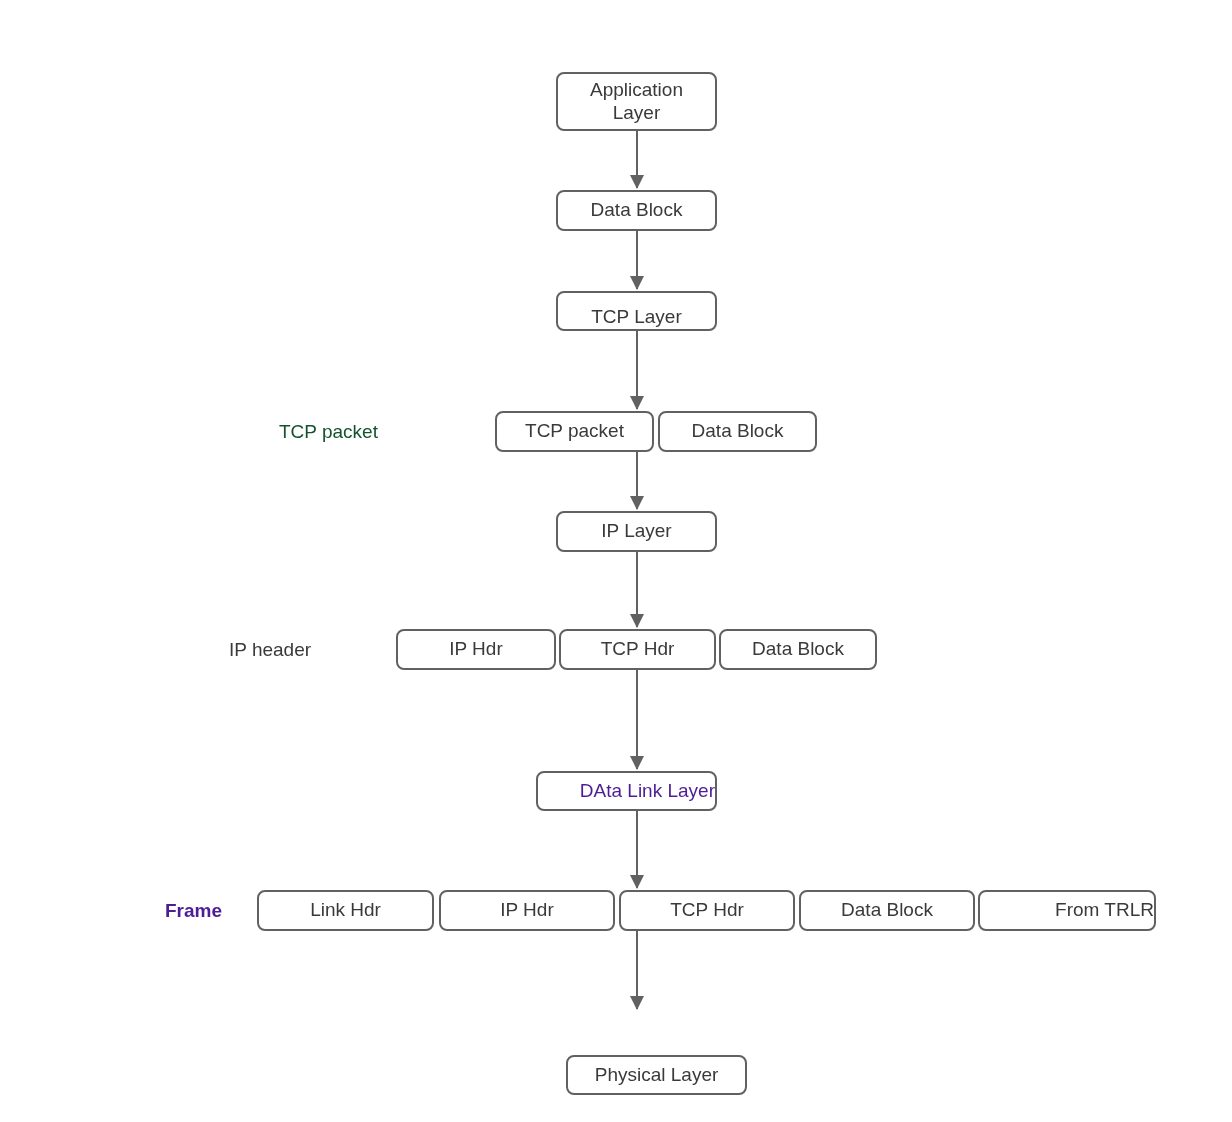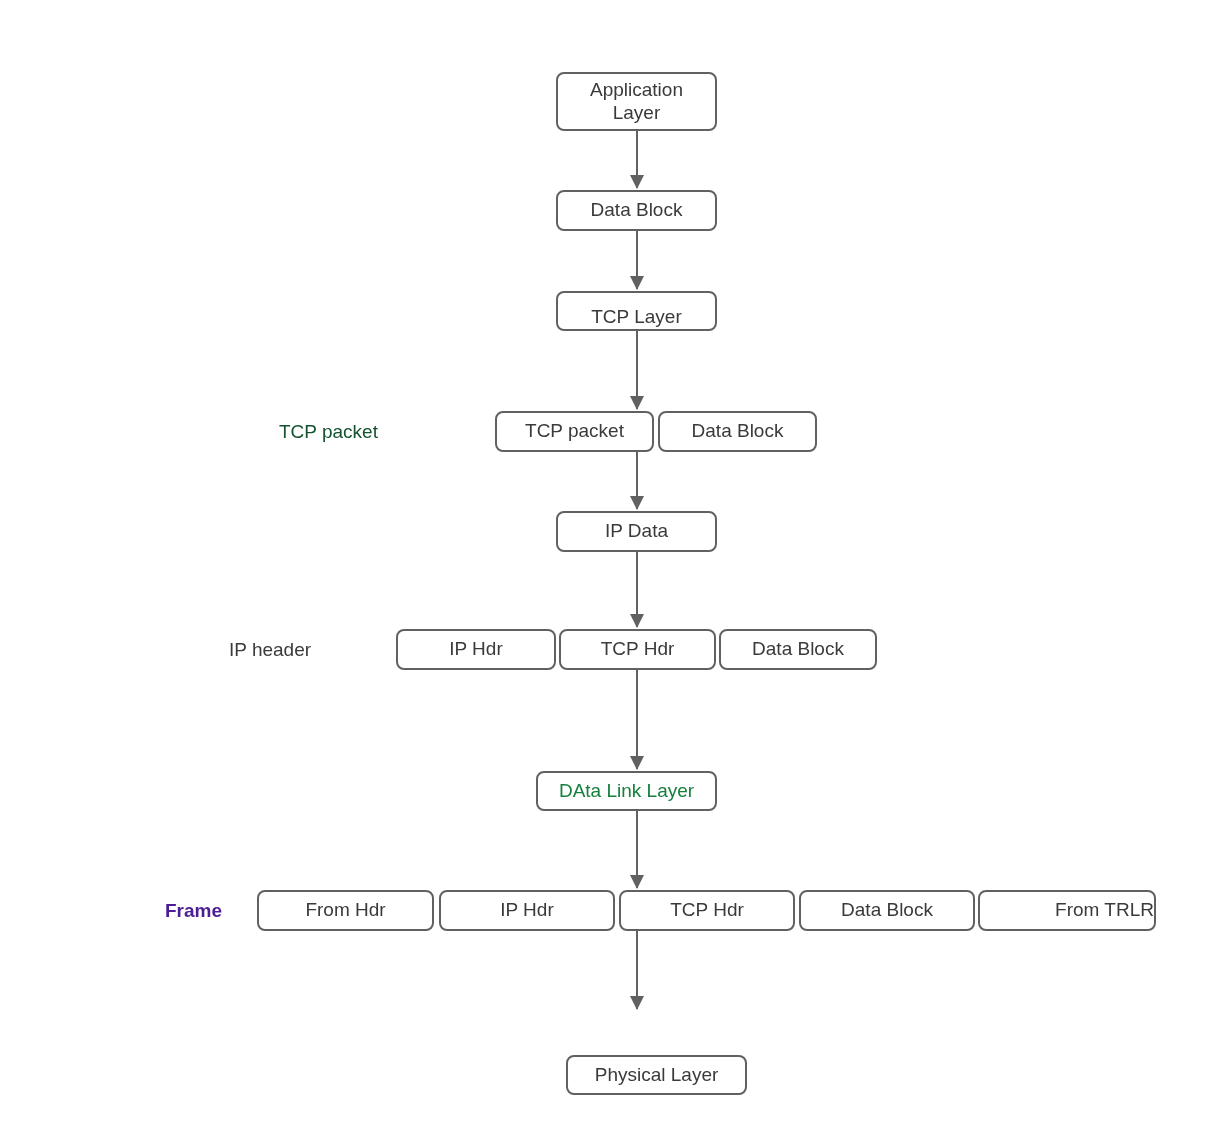--- a/index.html
+++ b/index.html
@@ -89,45 +89,45 @@
     <span>TCP packet</span>
   </div>
   <div class="node" style="left: 495px; top: 411px; width: 159px; height: 41px; border-color: rgb(97, 97, 97); color: rgb(58, 58, 58); background: rgb(255, 255, 255);">
     <span class="node-label">TCP packet</span>
   </div>
   <div class="node" style="left: 658px; top: 411px; width: 159px; height: 41px; border-color: rgb(97, 97, 97); color: rgb(58, 58, 58); background: rgb(255, 255, 255);">
     <span class="node-label">Data Block</span>
   </div>
 
   <div class="node" style="left: 556px; top: 511px; width: 161px; height: 41px; border-color: rgb(97, 97, 97); color: rgb(58, 58, 58); background: rgb(255, 255, 255);">
-    <span class="node-label">IP Data</span>
+    <span class="node-label">IP Layer</span>
   </div>
 
   <div class="row-label" style="left: 229px; top: 629px; height: 41px; color: rgb(58, 58, 58);">
     <span>IP header</span>
   </div>
   <div class="node" style="left: 396px; top: 629px; width: 160px; height: 41px; border-color: rgb(97, 97, 97); color: rgb(58, 58, 58); background: rgb(255, 255, 255);">
     <span class="node-label">IP Hdr</span>
   </div>
   <div class="node" style="left: 559px; top: 629px; width: 157px; height: 41px; border-color: rgb(97, 97, 97); color: rgb(58, 58, 58); background: rgb(255, 255, 255);">
     <span class="node-label">TCP Hdr</span>
   </div>
   <div class="node" style="left: 719px; top: 629px; width: 158px; height: 41px; border-color: rgb(97, 97, 97); color: rgb(58, 58, 58); background: rgb(255, 255, 255);">
     <span class="node-label">Data Block</span>
   </div>
 
-  <div class="node" style="left: 536px; top: 771px; width: 181px; height: 40px; border-color: rgb(97, 97, 97); color: #15803d; background: rgb(255, 255, 255);">
+  <div class="node" style="left: 536px; top: 771px; width: 181px; height: 40px; border-color: rgb(97, 97, 97); color: #4c1d95; background: rgb(255, 255, 255); justify-content: flex-end;">
     <span class="node-label">DAta Link Layer</span>
   </div>
 
   <div class="row-label" style="left: 165px; top: 890px; height: 41px; color: #4c1d95; font-weight: bold;">
     <span>Frame</span>
   </div>
   <div class="node" style="left: 257px; top: 890px; width: 177px; height: 41px; border-color: rgb(97, 97, 97); color: rgb(58, 58, 58); background: rgb(255, 255, 255);">
-    <span class="node-label">From Hdr</span>
+    <span class="node-label">Link Hdr</span>
   </div>
   <div class="node" style="left: 439px; top: 890px; width: 176px; height: 41px; border-color: rgb(97, 97, 97); color: rgb(58, 58, 58); background: rgb(255, 255, 255);">
     <span class="node-label">IP Hdr</span>
   </div>
   <div class="node" style="left: 619px; top: 890px; width: 176px; height: 41px; border-color: rgb(97, 97, 97); color: rgb(58, 58, 58); background: rgb(255, 255, 255);">
     <span class="node-label">TCP Hdr</span>
   </div>
   <div class="node" style="left: 799px; top: 890px; width: 176px; height: 41px; border-color: rgb(97, 97, 97); color: rgb(58, 58, 58); background: rgb(255, 255, 255);">
     <span class="node-label">Data Block</span>
   </div>

